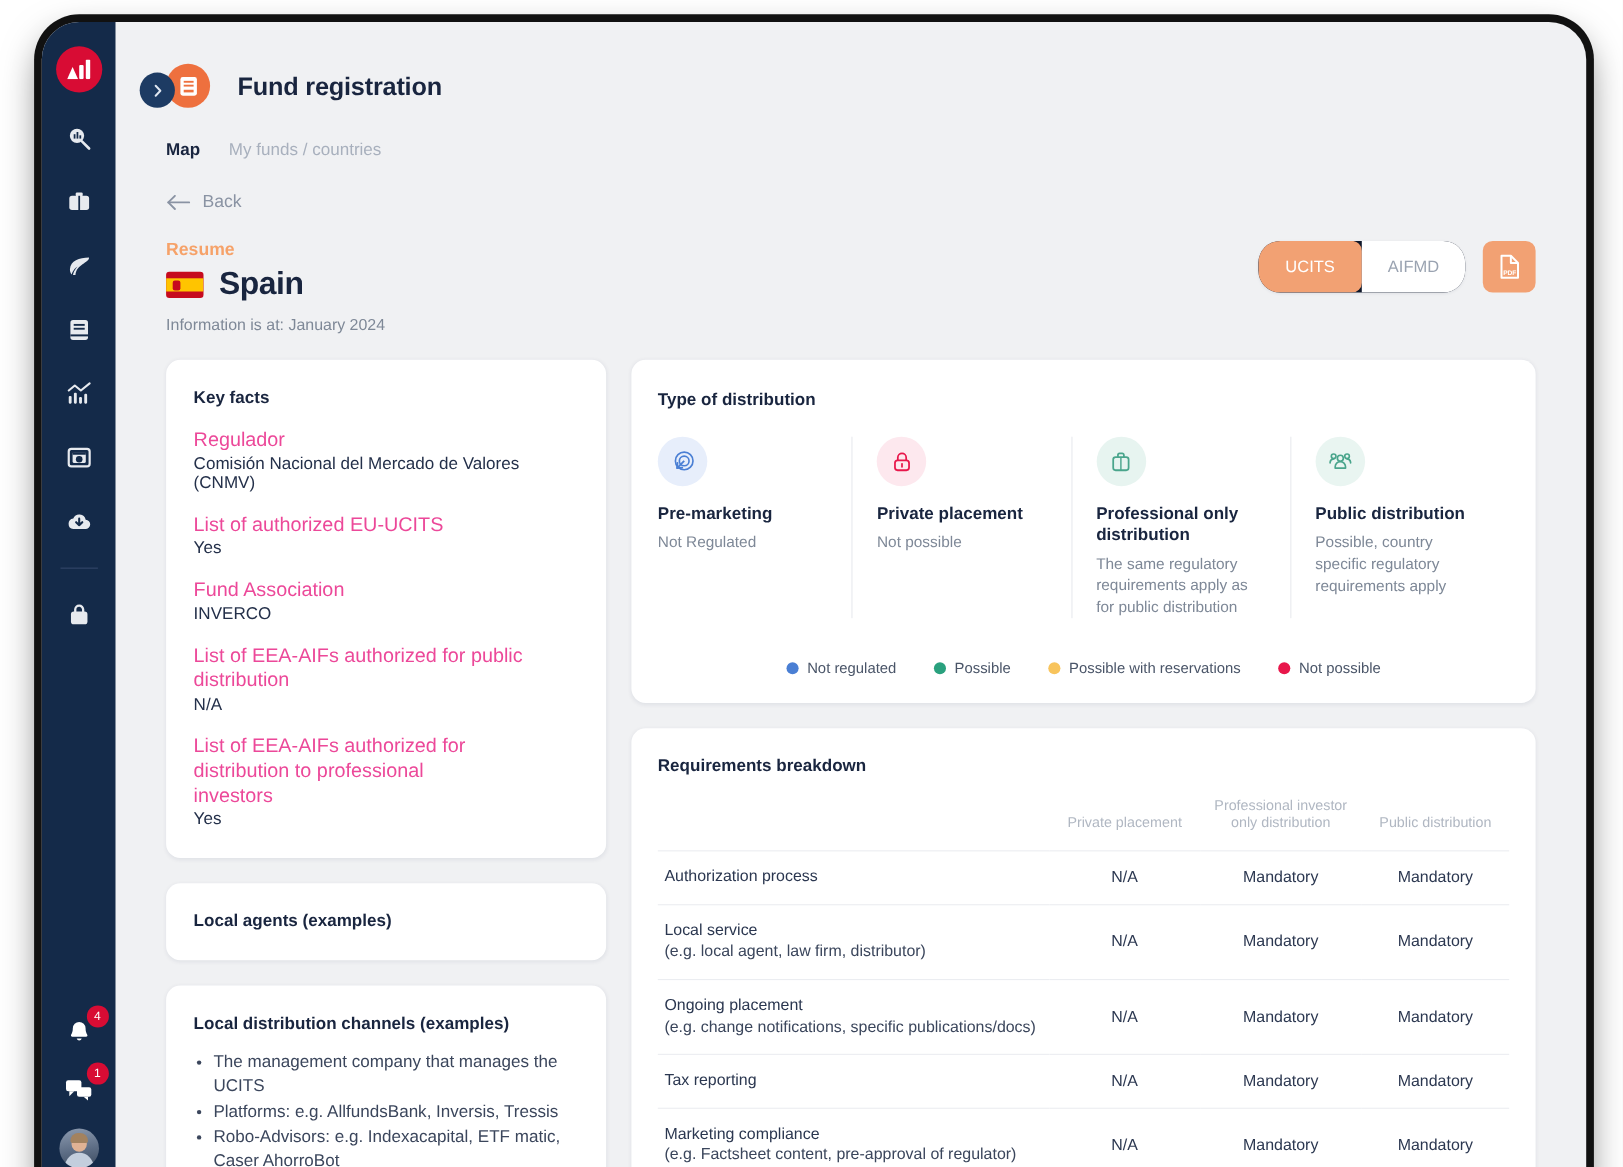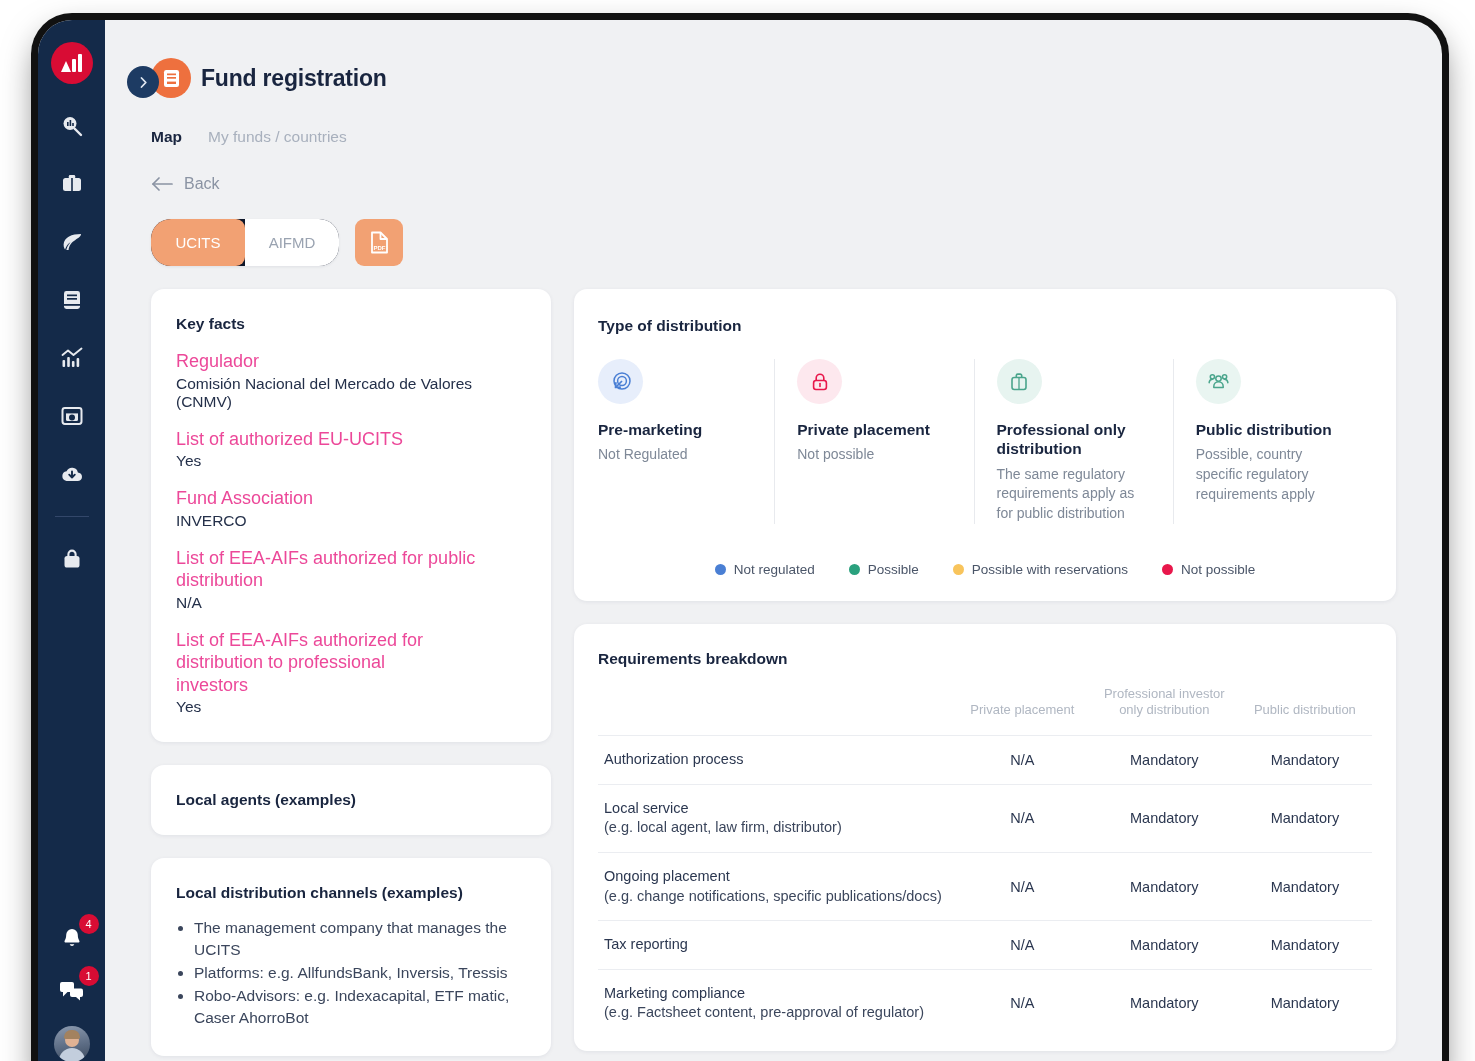--- a/index.html
+++ b/index.html
@@ -78,21 +78,21 @@
     display: flex; align-items: center; justify-content: center;
     cursor: pointer; z-index: 5; font-size: 13px;
   }
 
   
   #content {
     position: absolute; left: 67px; top: 0; right: 0; bottom: 0;
     padding: 0 0 0 0;
     overflow: hidden;
   }
-  .page-head { padding: 38px 0 0 46px; display: flex; align-items: center; gap: 10px; }
+  .page-head { padding: 38px 0 0 46px; display: flex; align-items: center; gap: 25px; }
   .page-head .app-badge {
     width: 40px; height: 40px; border-radius: 50%;
     background: #ee703e; display:flex; align-items:center; justify-content:center;
   }
   .page-title { font-size: 23px; font-weight: bold; color: #19253f; letter-spacing: -0.2px; }
 
   .tabs { display: flex; gap: 26px; padding: 30px 0 0 46px; }
   .tab { font-size: 15.5px; color: #a8b0bd; cursor: pointer; }
   .tab.active { color: #19253f; font-weight: bold; }
 
@@ -300,20 +300,31 @@
 
     <div class="back-row">
       <svg width="22" height="14" viewBox="0 0 22 14" fill="none" stroke="#8a93a3" stroke-width="1.7" stroke-linecap="round" stroke-linejoin="round">
         <path d="M21 7 H2"></path>
           <path d="M8 1 L2 7 L8 13"></path>
       </svg>
       <span class="back-label">Back</span>
     </div>
 
     <div class="resume-row">
+      <div>
+        <div class="resume-kicker">Resume</div>
+        <div class="country-line">
+          <span class="flag">
+              <span class="mid"></span>
+              <span class="crest"></span>
+            </span>
+          <span class="country-name">Spain</span>
+        </div>
+        <div class="info-date">Information is at: January 2024</div>
+      </div>
 
       <div class="actions">
         <div class="toggle-group">
           <div class="toggle-btn active">UCITS</div>
           <div class="toggle-btn">AIFMD</div>
         </div>
         <div class="pdf-btn">
           <svg width="23" height="25" viewBox="0 0 23 25">
             <path d="M4 2.5h8.5L19 9v13.5H4z" fill="none" stroke="#ffffff" stroke-width="1.8" stroke-linejoin="round"></path>
             <path d="M12.5 2.5V9H19" fill="none" stroke="#ffffff" stroke-width="1.8" stroke-linejoin="round"></path>

